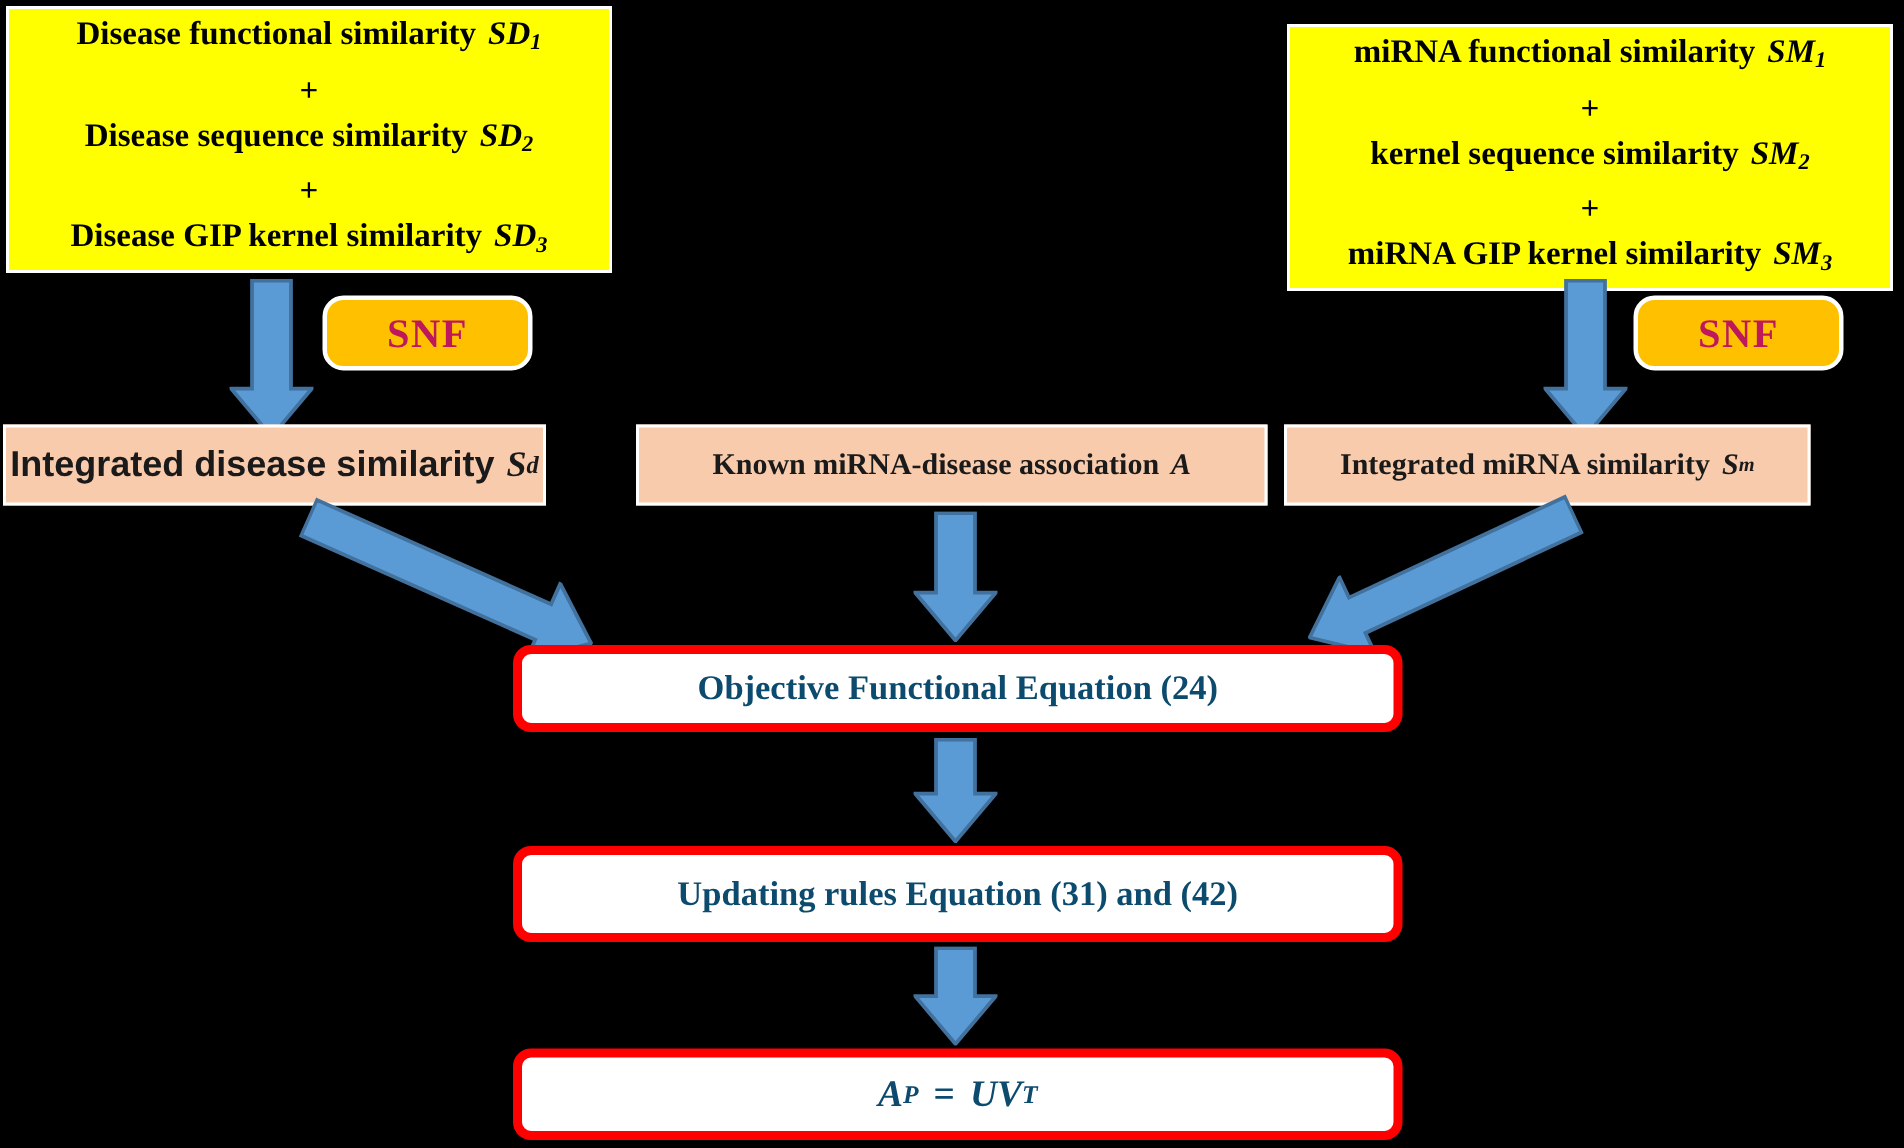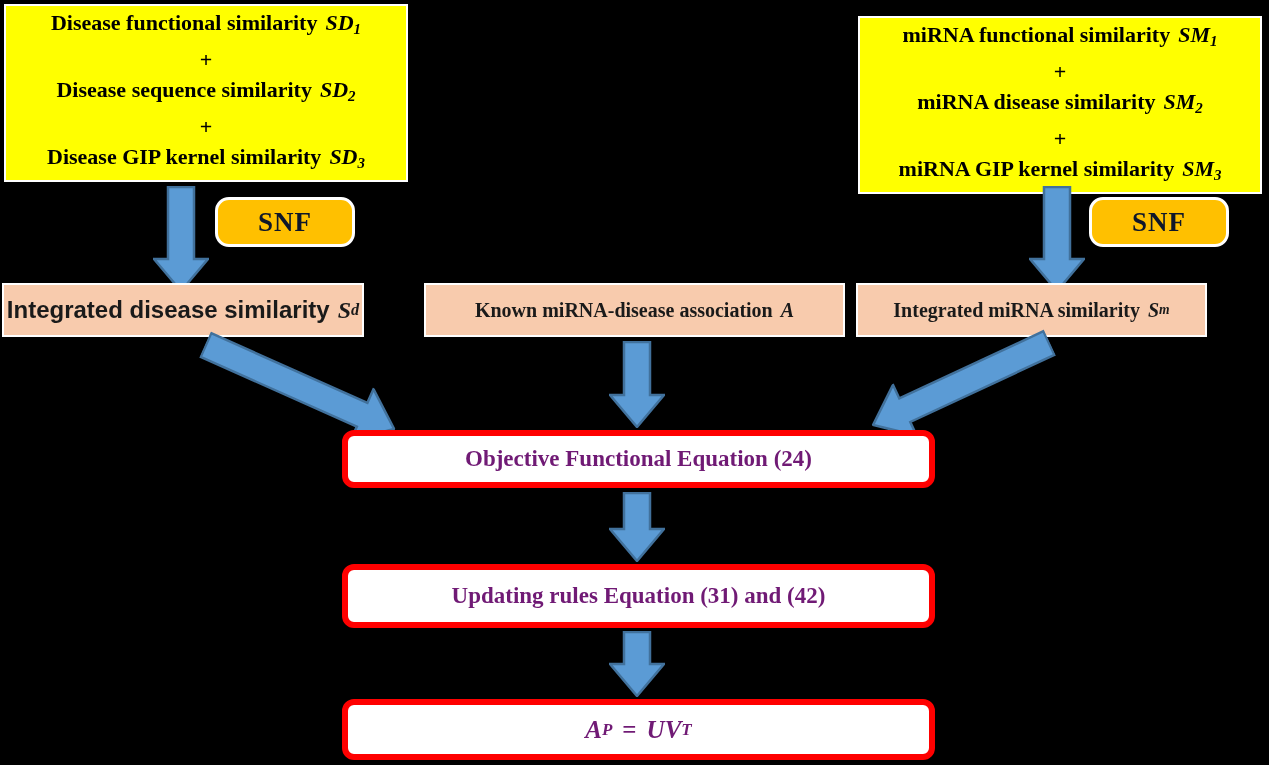--- a/index.html
+++ b/index.html
@@ -25,41 +25,41 @@
   }
   .input-box .line { line-height: 33px; white-space: nowrap; }
   .input-box .plus { line-height: 27px; font-size: 22px; }
 
   
   .snf-box {
     background: #FFC000;
     border: 3px solid #FFFFFF;
     border-radius: 14px;
     display: flex; align-items: center; justify-content: center;
-    color: #0f172a; font-weight: bold; font-size: 27px;
+    color: #be185d; font-weight: bold; font-size: 27px;
     letter-spacing: 1px;
   }
 
   
   .peach-box {
     background: #F8CBAD;
     border: 2px solid #FFFFFF;
     display: flex; align-items: center; justify-content: center;
     color: #1a1a1a; font-weight: bold; font-size: 20px;
     white-space: nowrap;
   }
   .peach-box.sans { font-family: "Liberation Sans", sans-serif; font-size: 24px; }
 
   
   .process-box {
     background: #FFFFFF;
     border: 6px solid #FF0000;
     border-radius: 12px;
     display: flex; align-items: center; justify-content: center;
-    color: #701a75; font-weight: bold; font-size: 23px;
+    color: #0c4a6e; font-weight: bold; font-size: 23px;
     white-space: nowrap;
   }
 
   .math {
     font-family: "Liberation Serif", serif;
     font-style: italic; font-weight: bold;
   }
   sub.math { font-size: 0.68em; vertical-align: -0.25em; }
   sup.math { font-size: 0.68em; vertical-align: 0.45em; }
   .sym-gap { display:inline-block; width: 8px; }
@@ -77,21 +77,21 @@
   <div class="line"><span>Disease functional similarity</span><span class="sym-gap"></span><span class="math">SD</span><sub class="math">1</sub></div>
   <div class="line plus">+</div>
   <div class="line"><span>Disease sequence similarity</span><span class="sym-gap"></span><span class="math">SD</span><sub class="math">2</sub></div>
   <div class="line plus">+</div>
   <div class="line"><span>Disease GIP kernel similarity</span><span class="sym-gap"></span><span class="math">SD</span><sub class="math">3</sub></div>
 </div>
 
 <div class="abs input-box" style="left:858px; top:16px; width:404px; height:178px;">
   <div class="line"><span>miRNA functional similarity</span><span class="sym-gap"></span><span class="math">SM</span><sub class="math">1</sub></div>
   <div class="line plus">+</div>
-  <div class="line"><span>miRNA disease similarity</span><span class="sym-gap"></span><span class="math">SM</span><sub class="math">2</sub></div>
+  <div class="line"><span>kernel sequence similarity</span><span class="sym-gap"></span><span class="math">SM</span><sub class="math">2</sub></div>
   <div class="line plus">+</div>
   <div class="line"><span>miRNA GIP kernel similarity</span><span class="sym-gap"></span><span class="math">SM</span><sub class="math">3</sub></div>
 </div>
 
 <div class="abs snf-box" style="left:215px; top:197px; width:140px; height:50px;">
   <span>SNF</span>
 </div>
 <div class="abs snf-box" style="left:1089px; top:197px; width:140px; height:50px;">
   <span>SNF</span>
 </div>

